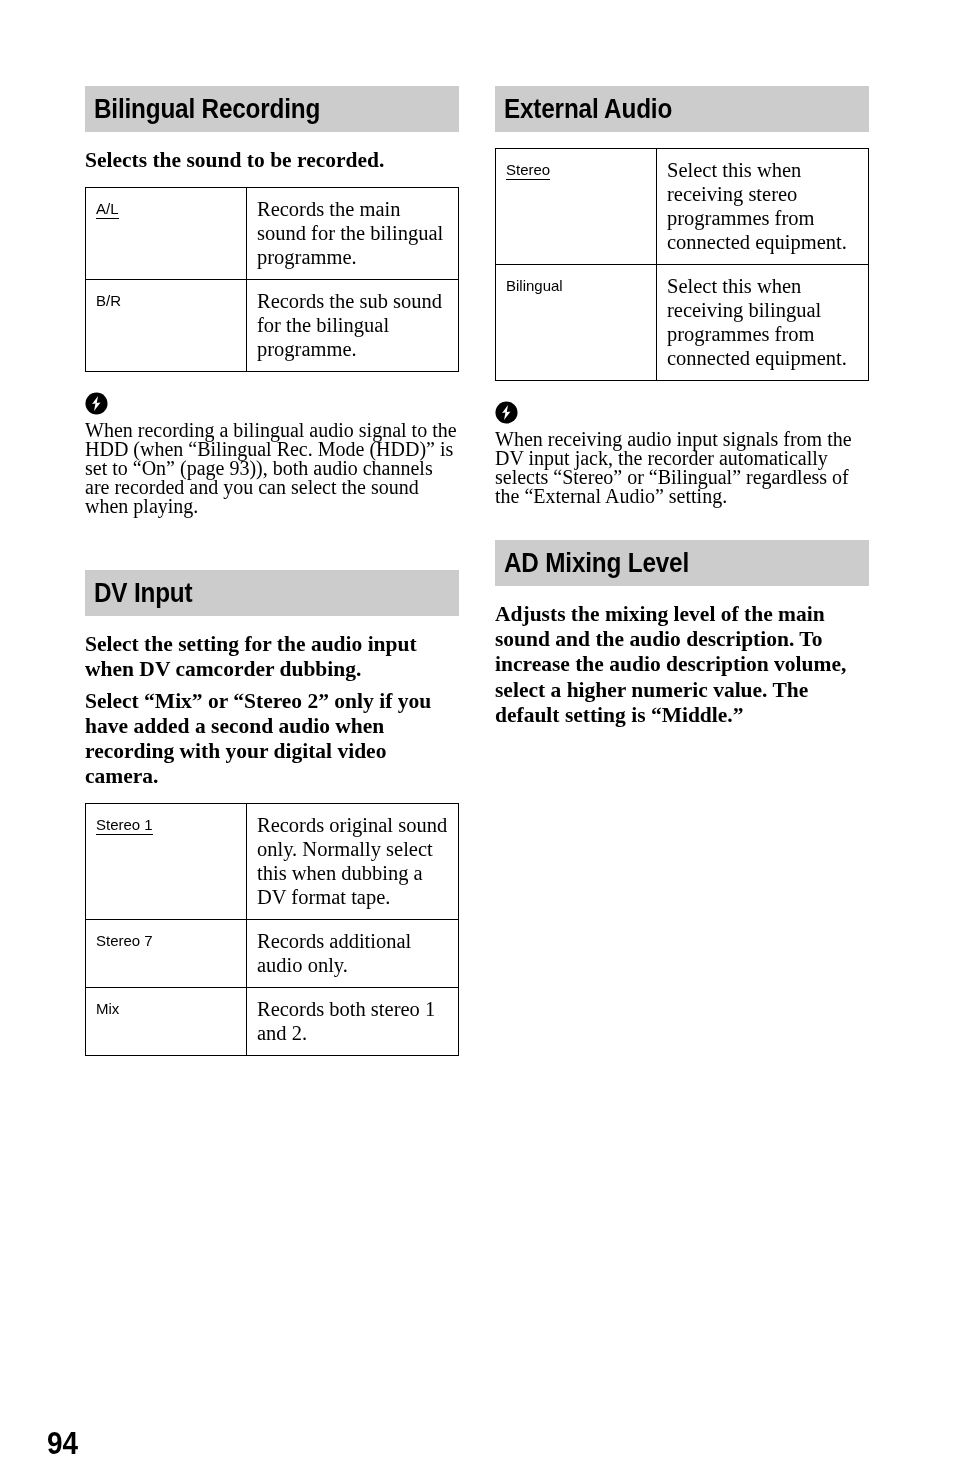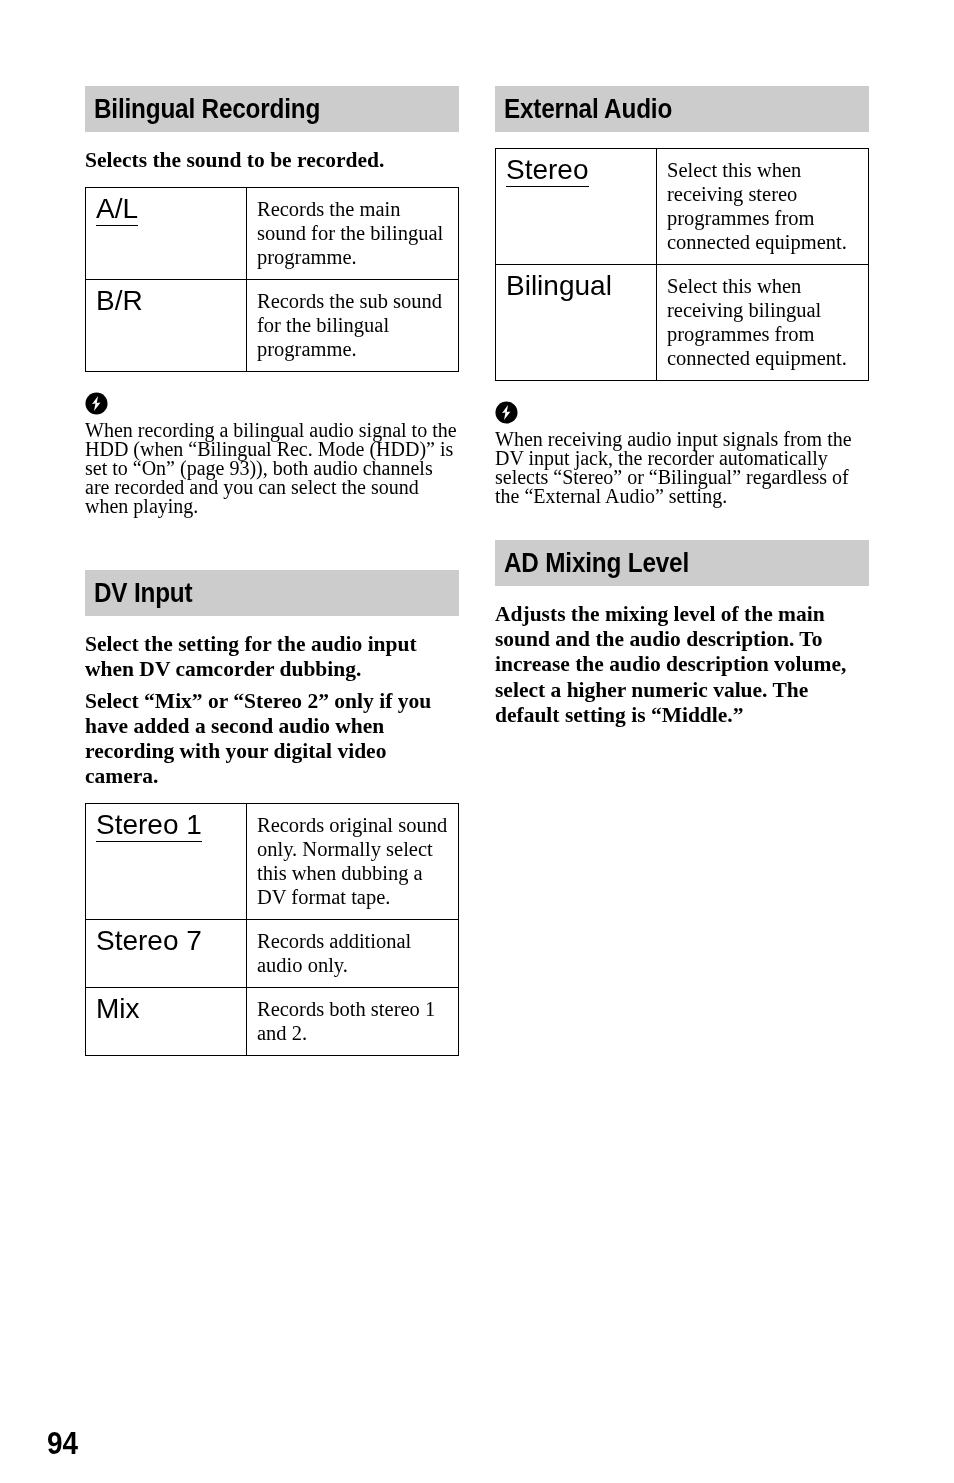--- a/index.html
+++ b/index.html
@@ -72,21 +72,21 @@
     margin-top: 14px;
   }
   table.spec td {
     border: 1.6px solid #000000;
     vertical-align: top;
     padding: 9px 10px 10px 10px;
   }
   table.spec td.key {
     width: 140px;
     font-family: "Liberation Sans", "DejaVu Sans", sans-serif;
-    font-size: 28px;
+    font-size: 15px;
     line-height: 24px;
     white-space: nowrap;
   }
   table.spec td.key .k-underline {
     border-bottom: 1.6px solid #000;
     padding-bottom: 1px;
   }
   table.spec td.val {
     font-family: "Liberation Serif", "DejaVu Serif", serif;
     font-size: 20.5px;

